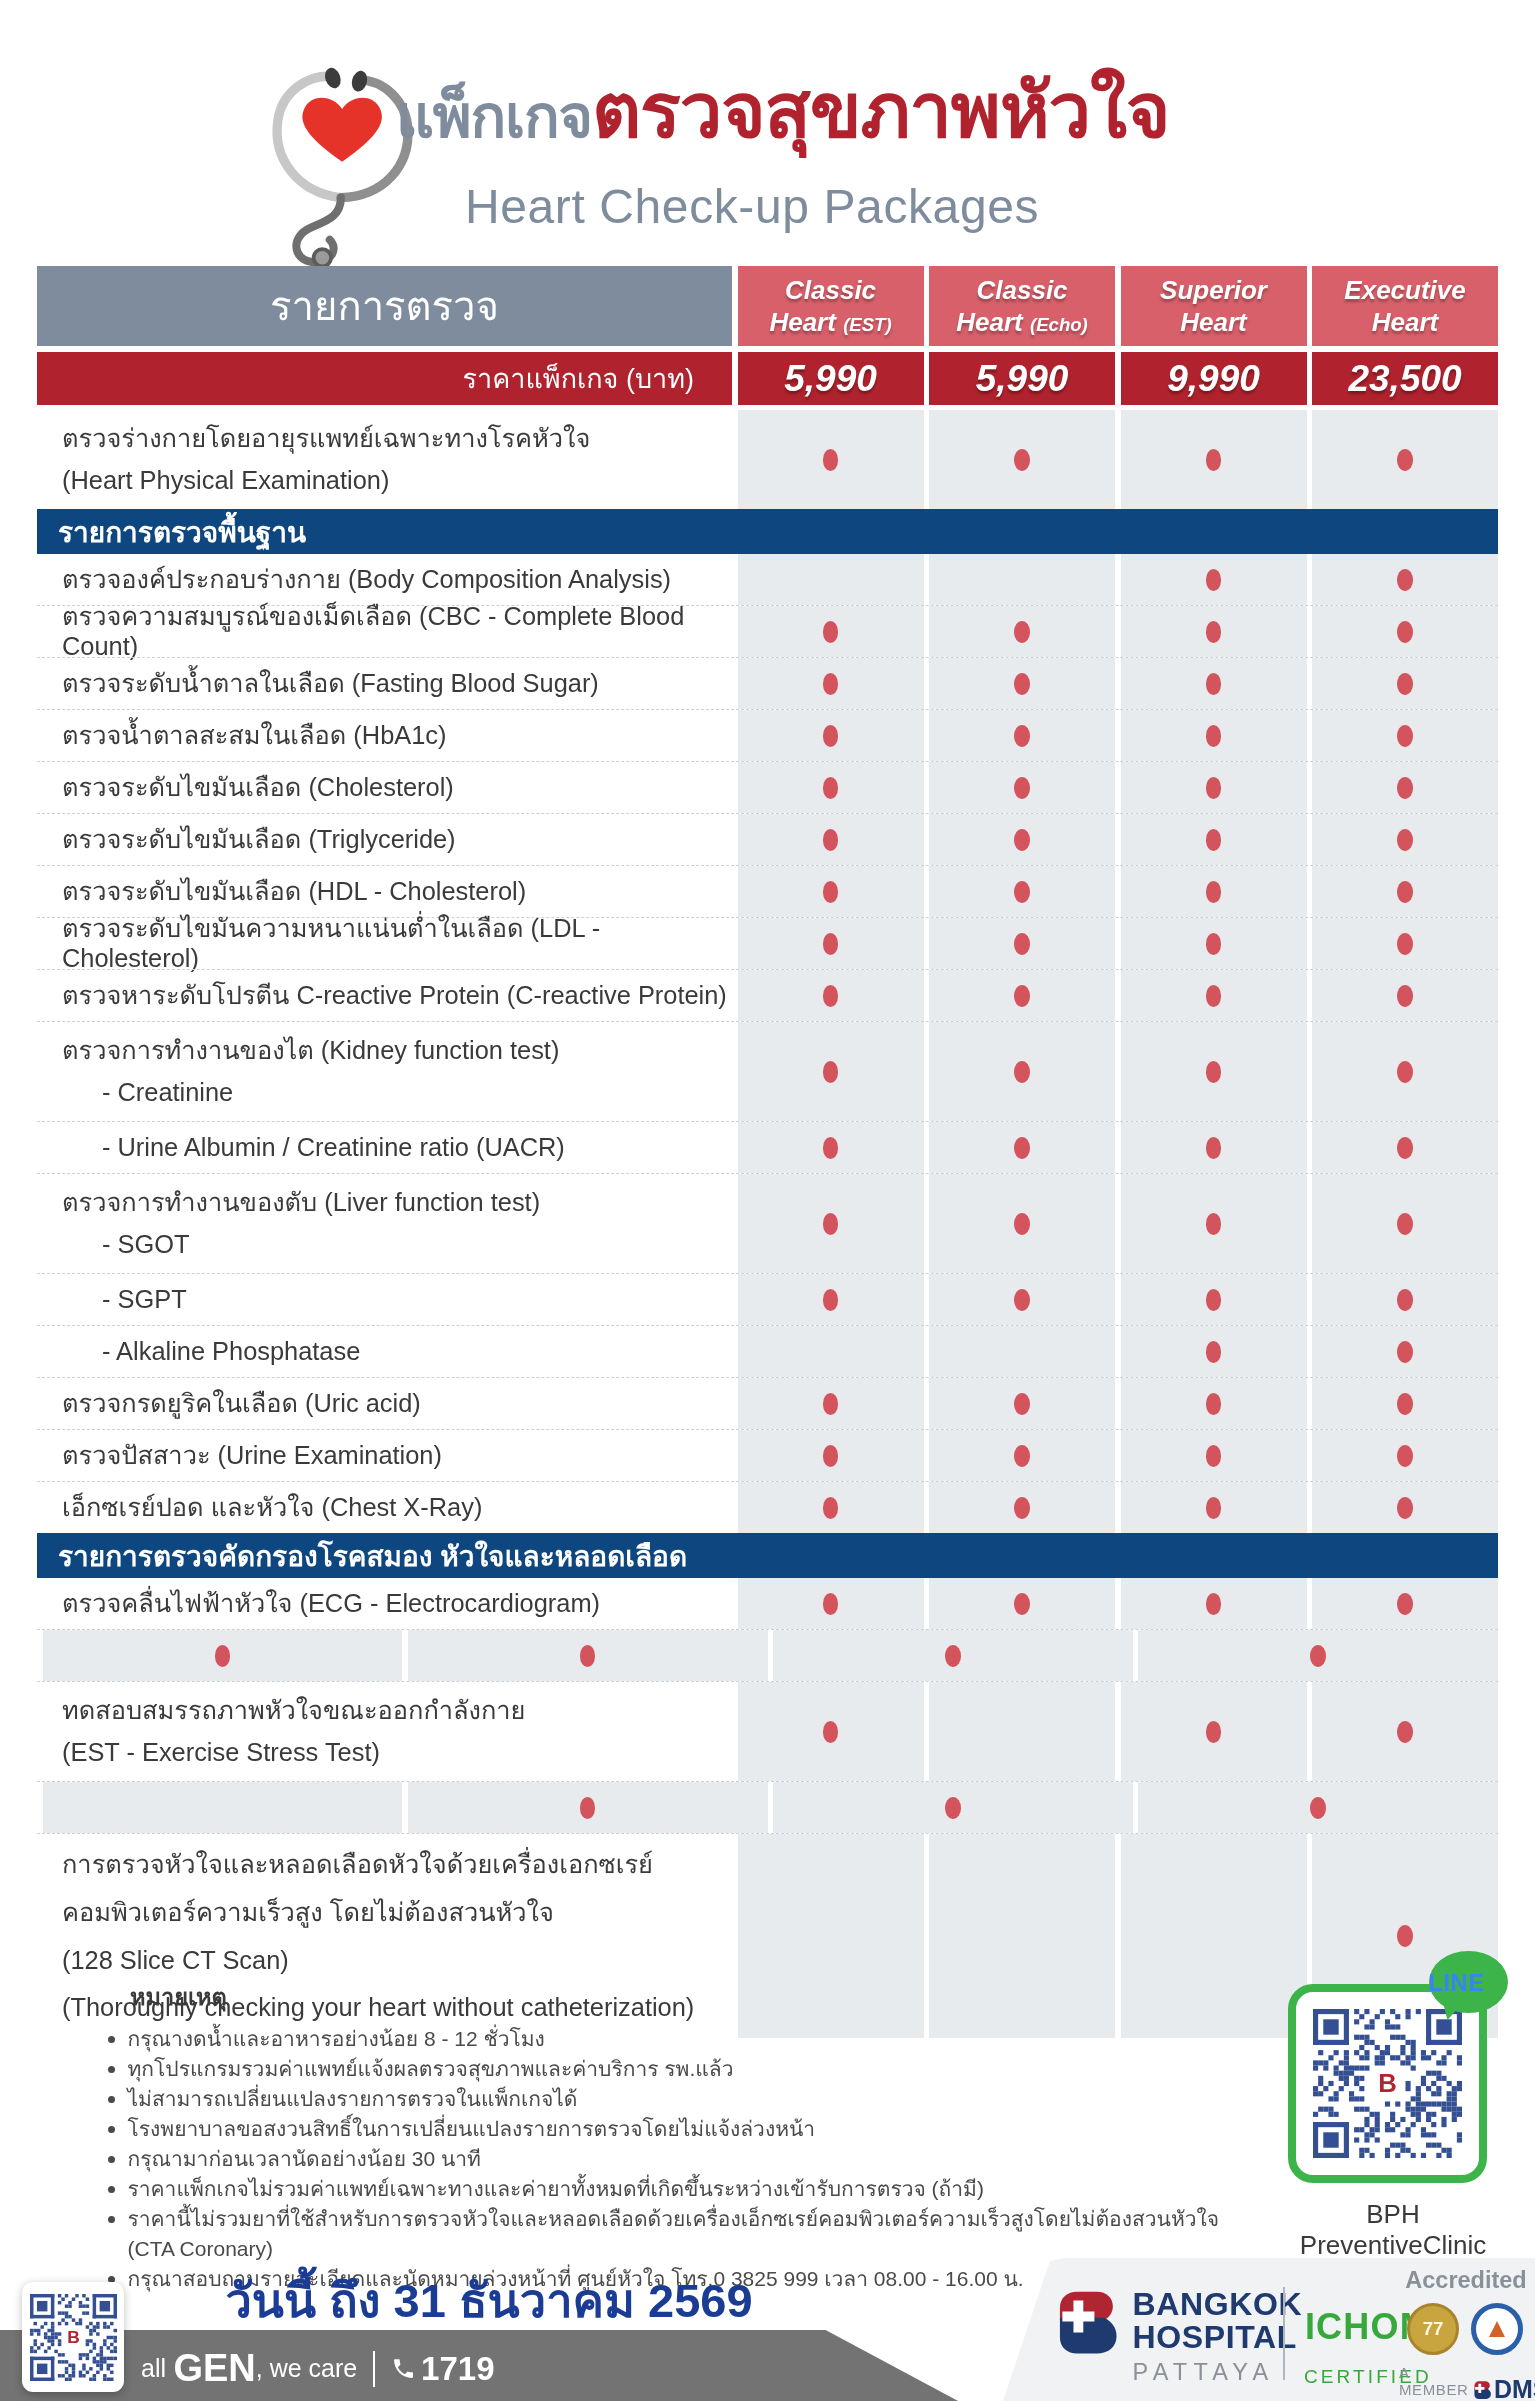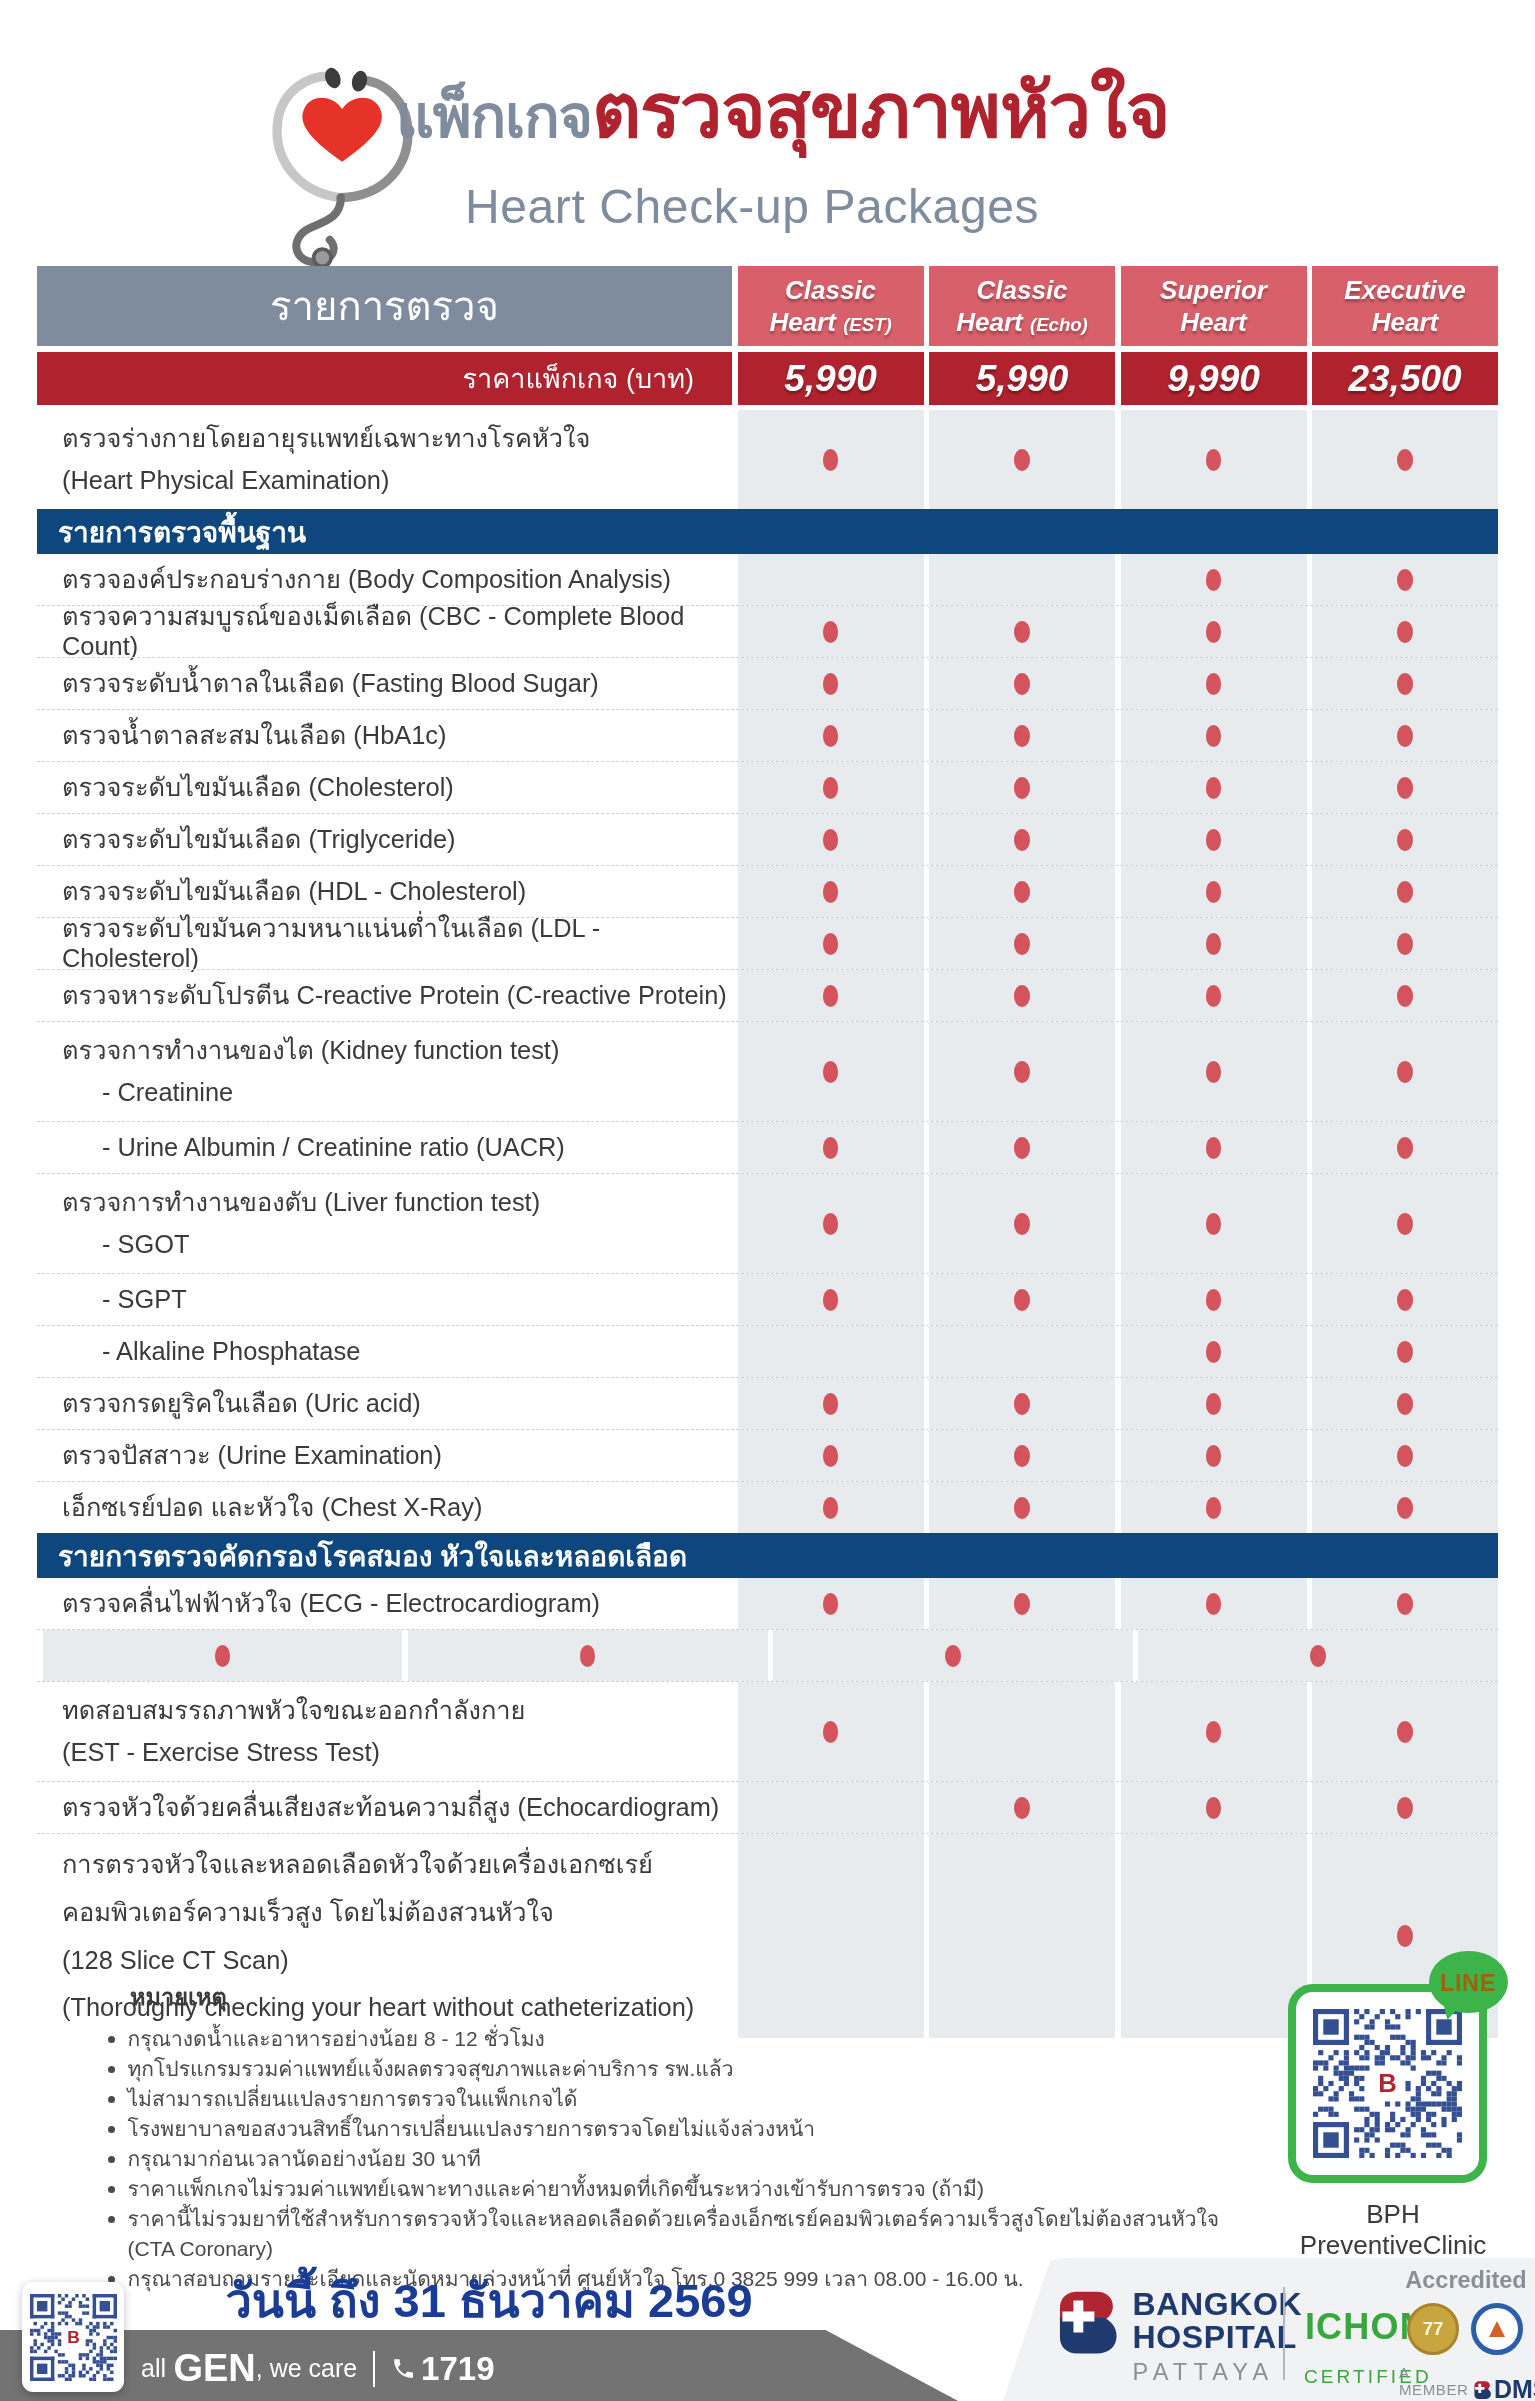--- a/index.html
+++ b/index.html
@@ -54,21 +54,21 @@
   .notes li::before{content:"";position:absolute;left:8.7px;top:12.4px;width:7.4px;height:7.4px;
      border-radius:50%;background:#4a4a4a;}
   
   .line-qr{position:absolute;left:1288px;top:1984px;width:223px;}
   .qr-frame{position:relative;width:183px;height:183px;border:8.7px solid #3cb44a;border-radius:25px;
      background:#fff;display:flex;align-items:center;justify-content:center;}
   .line-bubble{position:absolute;right:-28.5px;top:-41px;width:79px;height:64px;}
   .line-bubble .bub{position:absolute;left:0;top:0;width:79px;height:62px;background:#3cb44a;border-radius:50%;}
   .line-bubble .tail{position:absolute;left:11px;bottom:-5px;width:0;height:0;border-left:10px solid transparent;
      border-right:7.4px solid transparent;border-top:16px solid #3cb44a;transform:rotate(18deg);}
-  .line-bubble .txt{position:absolute;width:79px;text-align:center;top:18.6px;color:#a16207;
+  .line-bubble .txt{position:absolute;width:79px;text-align:left;top:18.6px;color:#3b82f6;
      font-weight:bold;font-size:23.5px;letter-spacing:0.6px;}
   .qr-caption{margin-top:16px;text-align:center;font-size:26px;color:#3a3a3a;width:210px;}
   
   .date-text{position:absolute;left:223px;top:2263px;width:532px;text-align:center;
      font-size:47px;font-weight:bold;color:#1b3c94;}
   .band-navy{position:absolute;left:0;top:2330px;width:960px;height:72px;background:#737373;
      clip-path:polygon(0 0,86% 0,100% 100%,0 100%);}
   .band-content{position:absolute;left:141px;top:17.3px;display:flex;align-items:center;color:#fff;white-space:nowrap;}
   .bc-all{font-size:25px;}
   .bc-gen{font-size:38px;font-weight:bold;margin-left:7.4px;}
@@ -540,23 +540,20 @@
             <div class="cell gray"></div>
             <div class="cell gray">
               <div class="dot"></div>
             </div>
             <div class="cell gray">
               <div class="dot"></div>
             </div>
           </div>
         </div>
         <div class="trow data-row h1">
-          <div class="label-cell">
-            <div class="line">ตรวจหัวใจด้วยคลื่นเสียงสะท้อนความถี่สูง (Echocardiogram)</div>
-          </div>
           <div class="cells">
             <div class="cell gray"></div>
             <div class="cell gray">
               <div class="dot"></div>
             </div>
             <div class="cell gray">
               <div class="dot"></div>
             </div>
             <div class="cell gray">
               <div class="dot"></div>

